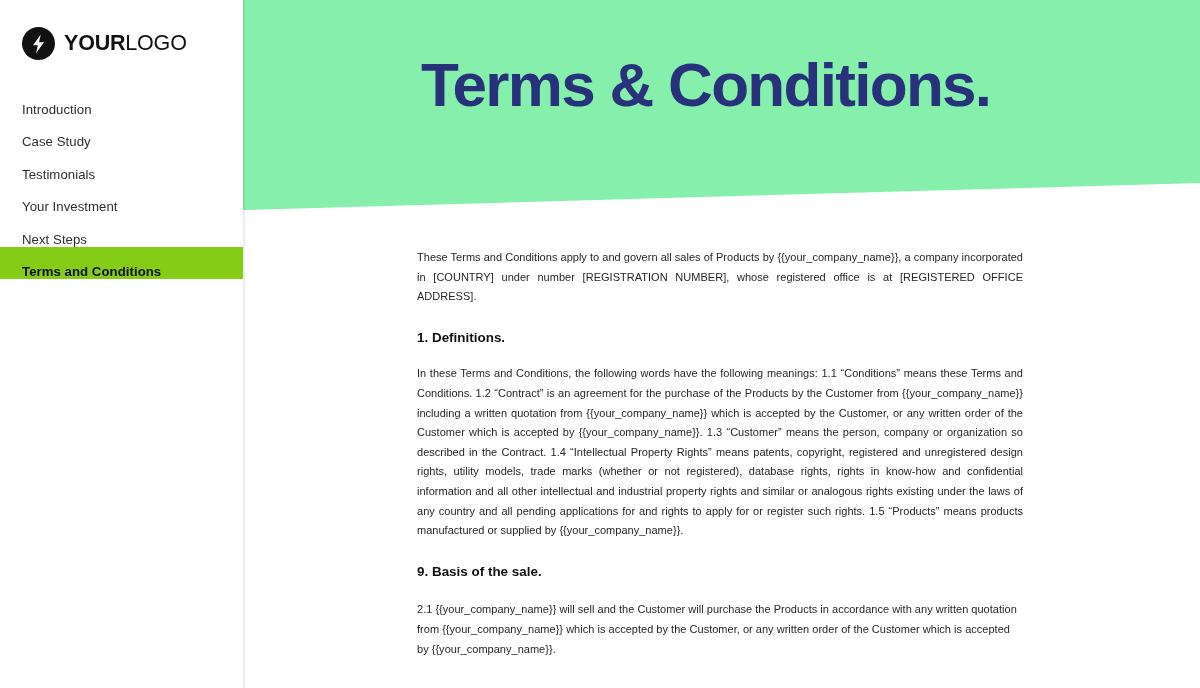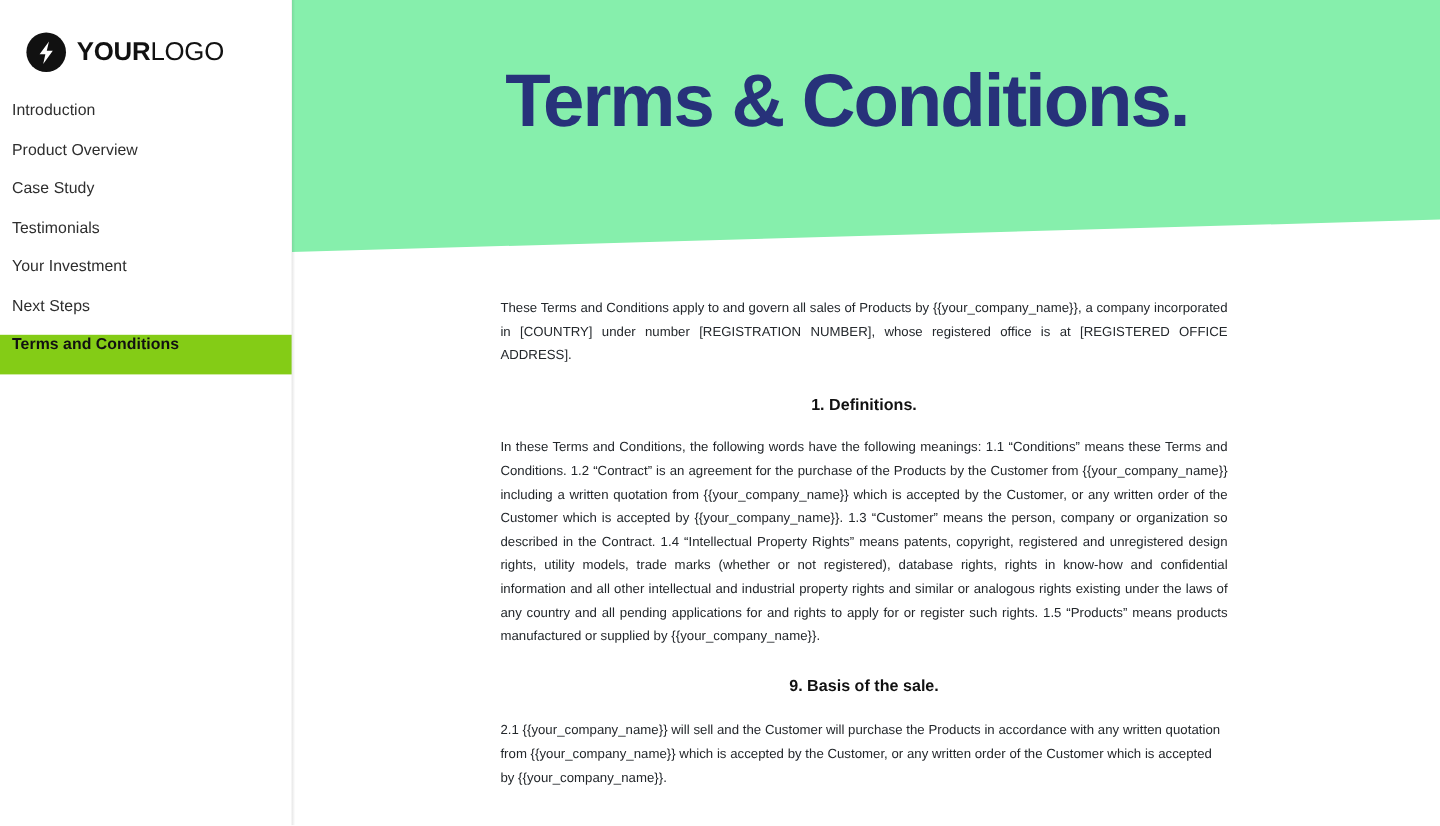--- a/index.html
+++ b/index.html
@@ -69,22 +69,22 @@
   
   #nav {
     position: absolute;
     left: 0; top: 84px;
     width: 243px;
   }
   .nav-item {
     position: relative;
     height: 32.5px;
     display: flex;
-    align-items: flex-start;
-    padding-left: 10px;
+    align-items: flex-end;
+    padding-left: 22px;
     font-size: 13.2px;
     color: #2e2e2e;
     letter-spacing: 0.05px;
     cursor: pointer;
   }
   .nav-item.active {
     background: #84cc16;
     font-weight: 700;
     color: #111111;
   }
@@ -129,21 +129,20 @@
     letter-spacing: 0.02px;
   }
   .para.nojust { text-align: left; }
   .heading {
     font-size: 13.4px;
     line-height: 19.6px;
     font-weight: 700;
     color: #111111;
     margin: 0;
     letter-spacing: 0.02px;
-    text-align: center;
   }
   .gap-21 { height: 21px; }
   .gap-17 { height: 17px; }
   .gap-19 { height: 19px; }
 </style>
 </head>
 <body>
 
 <div id="page">
 
@@ -162,23 +161,20 @@
       <span id="logo-text">
         <span class="b">YOUR</span><span class="l">LOGO</span>
       </span>
     </div>
 
     <nav id="nav">
       <div class="nav-item">
         <span>Introduction</span>
       </div>
       <div class="nav-item">
-        <span>Product Overview</span>
-      </div>
-      <div class="nav-item">
         <span>Case Study</span>
       </div>
       <div class="nav-item">
         <span>Testimonials</span>
       </div>
       <div class="nav-item">
         <span>Your Investment</span>
       </div>
       <div class="nav-item">
         <span>Next Steps</span>

